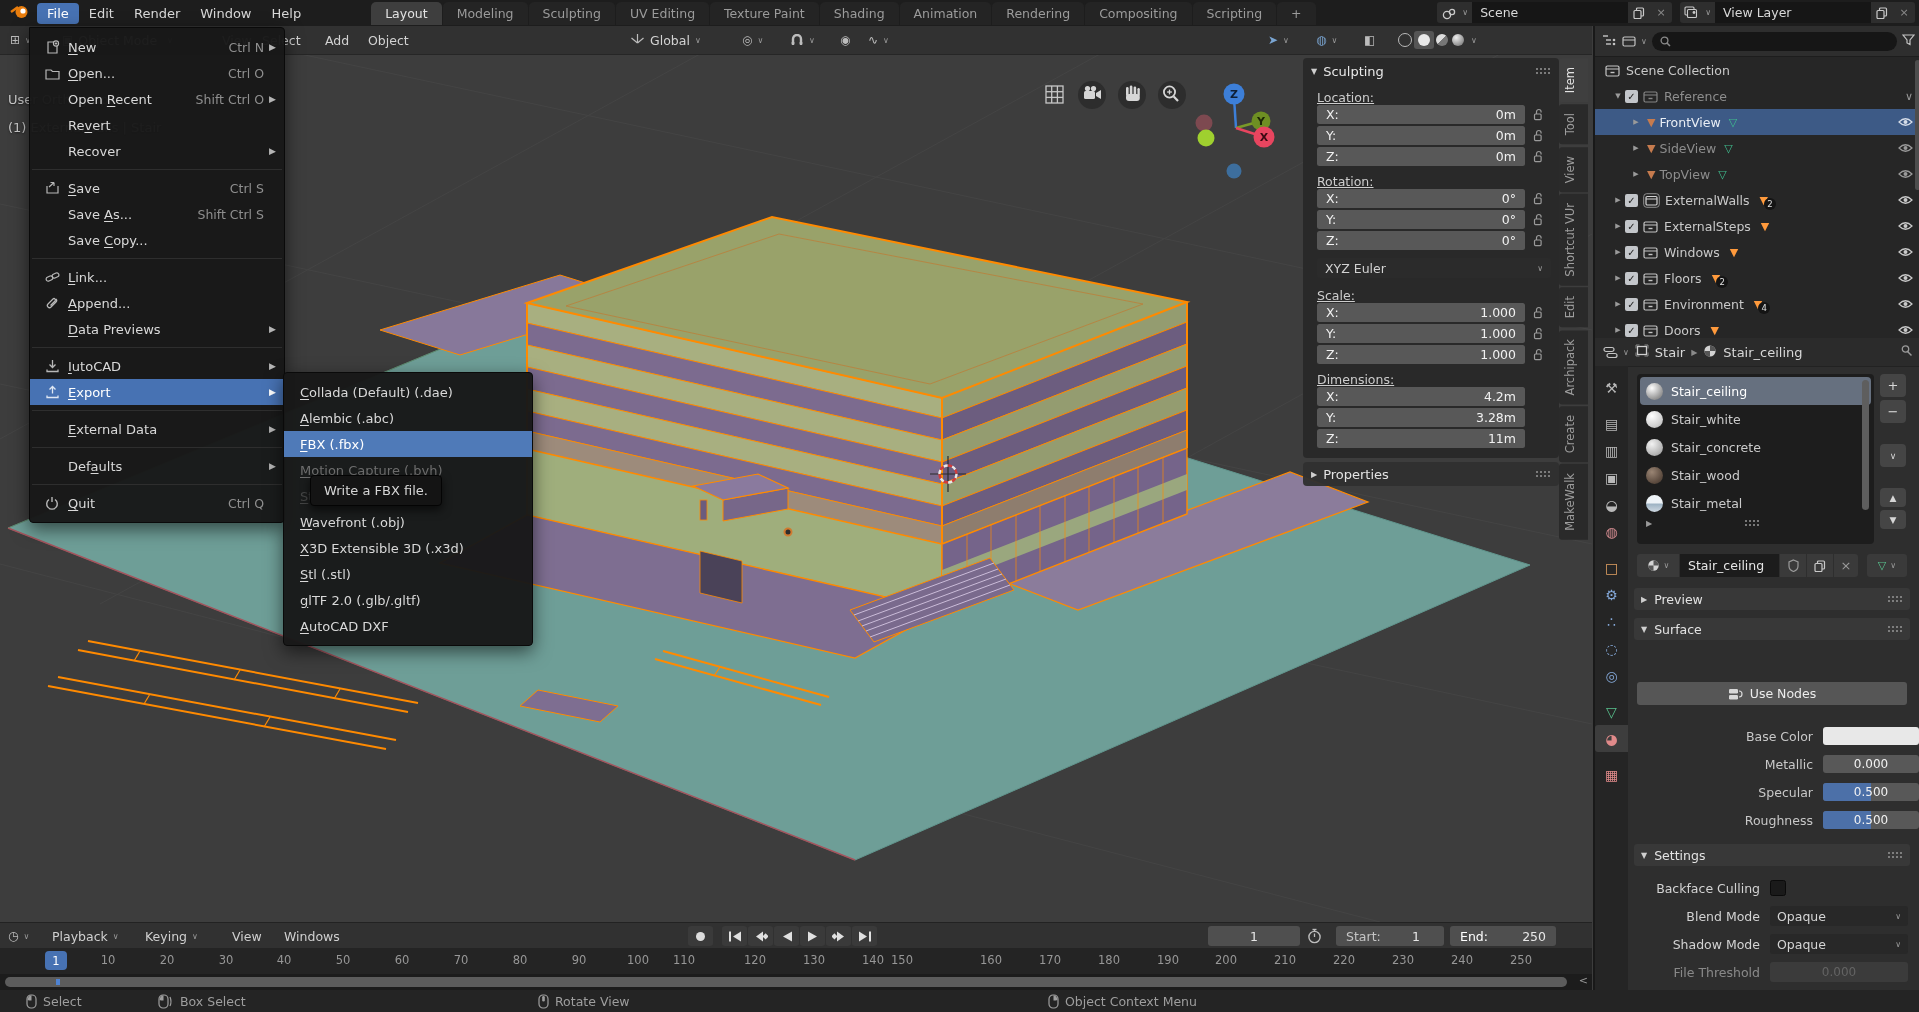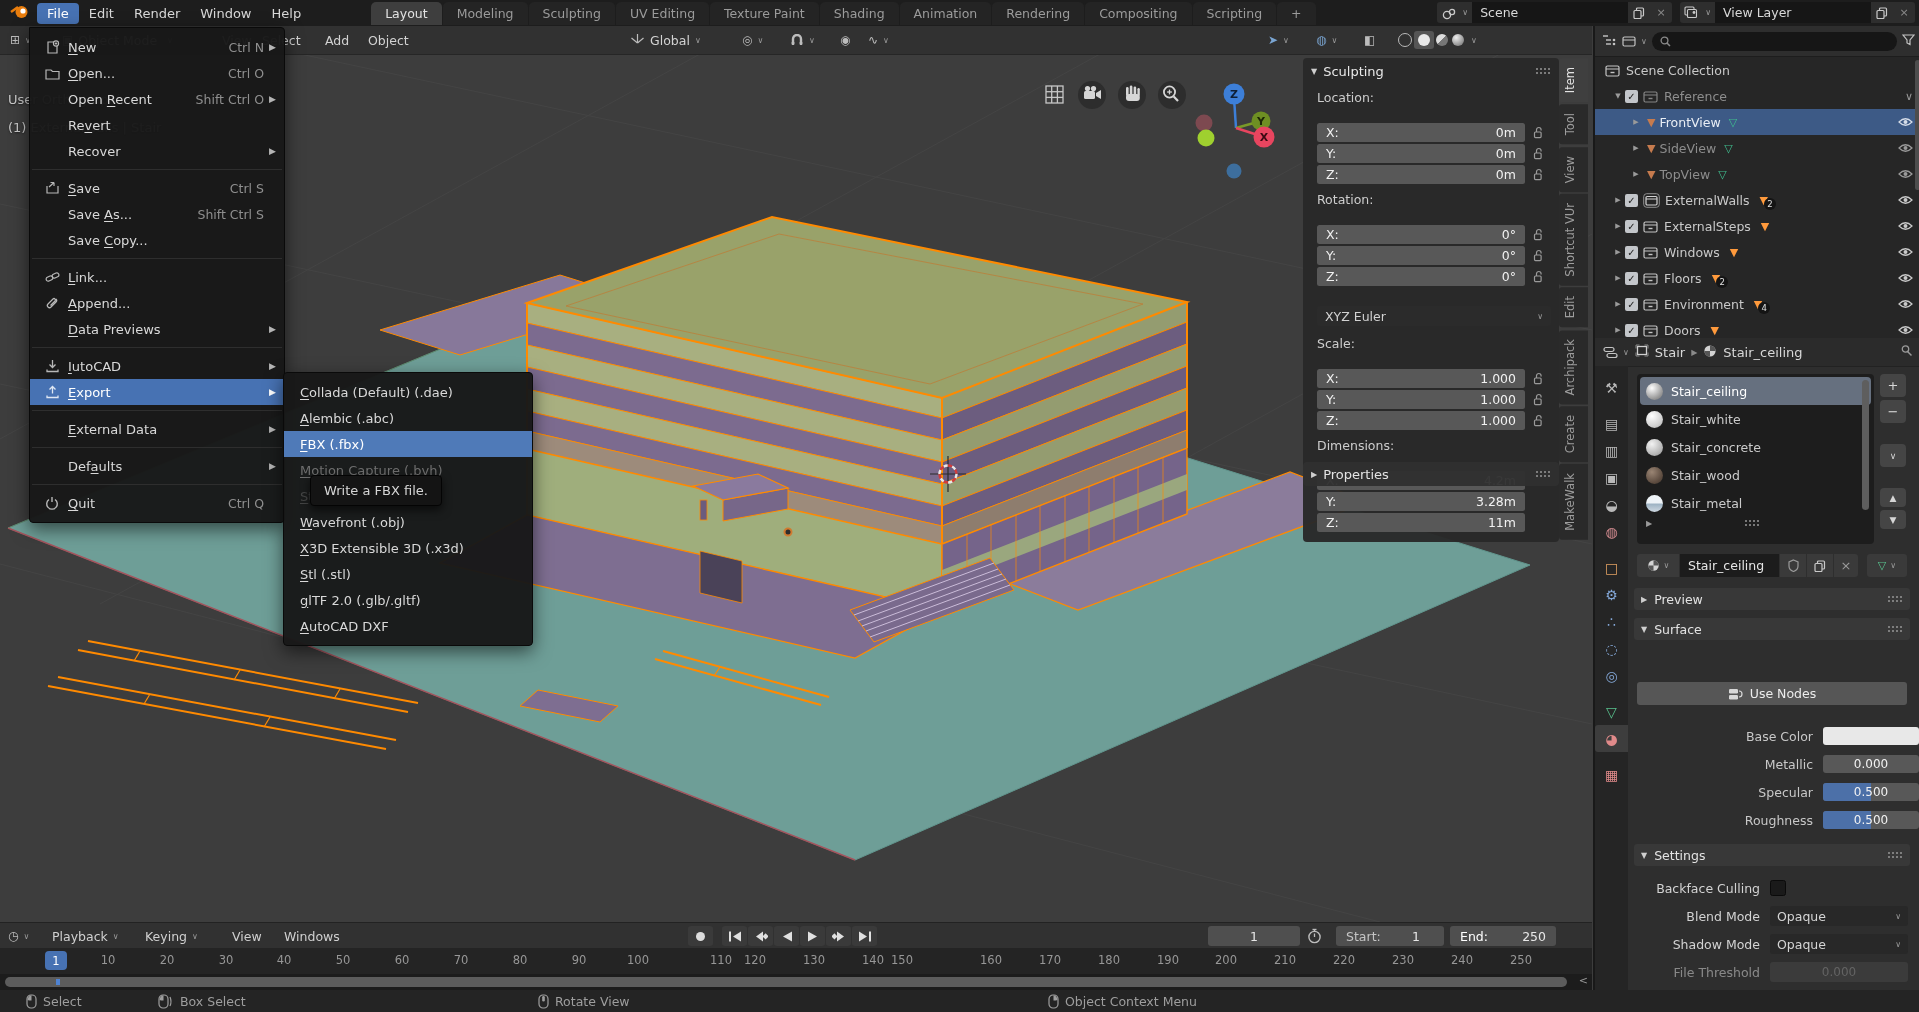--- a/index.html
+++ b/index.html
@@ -51,27 +51,27 @@
                border-radius:4px;padding:6px 0;z-index:52;box-shadow:0 6px 18px rgba(0,0,0,.55);}
   .xm-item{height:26px;display:flex;align-items:center;padding:0 10px 0 16px;color:#d9d9d9;font-size:13px;}
   .xm-item.hl{background:#4f7ab8;color:#fff;}
   .xm-item.dim{color:#6f6f6f;}
   #fbx-tooltip{left:310px;top:475px;background:#141414;border:1px solid #040404;border-radius:4px;
                padding:7px 13px;color:#d6d6d6;font-size:13px;z-index:60;box-shadow:0 4px 10px rgba(0,0,0,.6);}
 
   
   #n-panel{left:1303px;top:58px;width:256px;background:rgba(41,41,41,.96);border-radius:4px;z-index:10;padding-bottom:8px;}
   .np-title{height:26px;display:flex;align-items:center;padding:0 8px;color:#e8e8e8;font-size:13px;gap:6px;}
-  .np-group{color:#cdcdcd;font-size:12.5px;padding:6px 0 18px 14px;}
+  .np-group{color:#cdcdcd;font-size:12.5px;padding:6px 0 0 14px;text-decoration:underline;}
   .tf-row{display:flex;align-items:center;padding:0 8px 0 14px;margin-bottom:2px;}
   .tf-field{flex:1;height:19px;background:#585858;border-radius:2.5px;display:flex;align-items:center;
             padding:0 9px;color:#f1f1f1;font-size:12.5px;}
   .tf-val{margin-left:auto;}
   .lockc{width:26px;display:flex;justify-content:center;}
-  .np-drop{margin:20px 8px 4px 14px;height:20px;background:#2b2b2b;border-radius:3px;display:flex;align-items:center;
+  .np-drop{margin:8px 8px 4px 14px;height:20px;background:#2b2b2b;border-radius:3px;display:flex;align-items:center;
            padding:0 8px;color:#d2d2d2;font-size:12.5px;}
   #props-collapsed{left:1303px;top:462px;width:256px;height:24px;background:rgba(48,48,48,.96);border-radius:4px;z-index:10;
                    display:flex;align-items:center;padding:0 8px;color:#e3e3e3;gap:6px;box-sizing:border-box;}
   .tri{font-size:8px;color:#cfcfcf;}
 
   
   #side-tabs{left:1559px;top:58px;width:29px;z-index:9;display:flex;flex-direction:column;gap:2px;}
   .vtab{writing-mode:vertical-rl;transform:rotate(180deg);background:#2a2a2a;color:#9d9d9d;font-size:11.5px;
         padding:9px 4px;border-radius:0 3px 3px 0;text-align:center;}
   .vtab.active{background:#3f3f3f;color:#e4e4e4;}
@@ -1028,21 +1028,21 @@
     <span class="ruler-num" style="left:108px">10</span>
     <span class="ruler-num" style="left:167px">20</span>
     <span class="ruler-num" style="left:226px">30</span>
     <span class="ruler-num" style="left:284px">40</span>
     <span class="ruler-num" style="left:343px">50</span>
     <span class="ruler-num" style="left:402px">60</span>
     <span class="ruler-num" style="left:461px">70</span>
     <span class="ruler-num" style="left:520px">80</span>
     <span class="ruler-num" style="left:579px">90</span>
     <span class="ruler-num" style="left:638px">100</span>
-    <span class="ruler-num" style="left:721px">110</span>
+    <span class="ruler-num" style="left:684px">110</span>
     <span class="ruler-num" style="left:755px">120</span>
     <span class="ruler-num" style="left:814px">130</span>
     <span class="ruler-num" style="left:873px">140</span>
     <span class="ruler-num" style="left:902px">150</span>
     <span class="ruler-num" style="left:991px">160</span>
     <span class="ruler-num" style="left:1050px">170</span>
     <span class="ruler-num" style="left:1109px">180</span>
     <span class="ruler-num" style="left:1168px">190</span>
     <span class="ruler-num" style="left:1226px">200</span>
     <span class="ruler-num" style="left:1285px">210</span>

